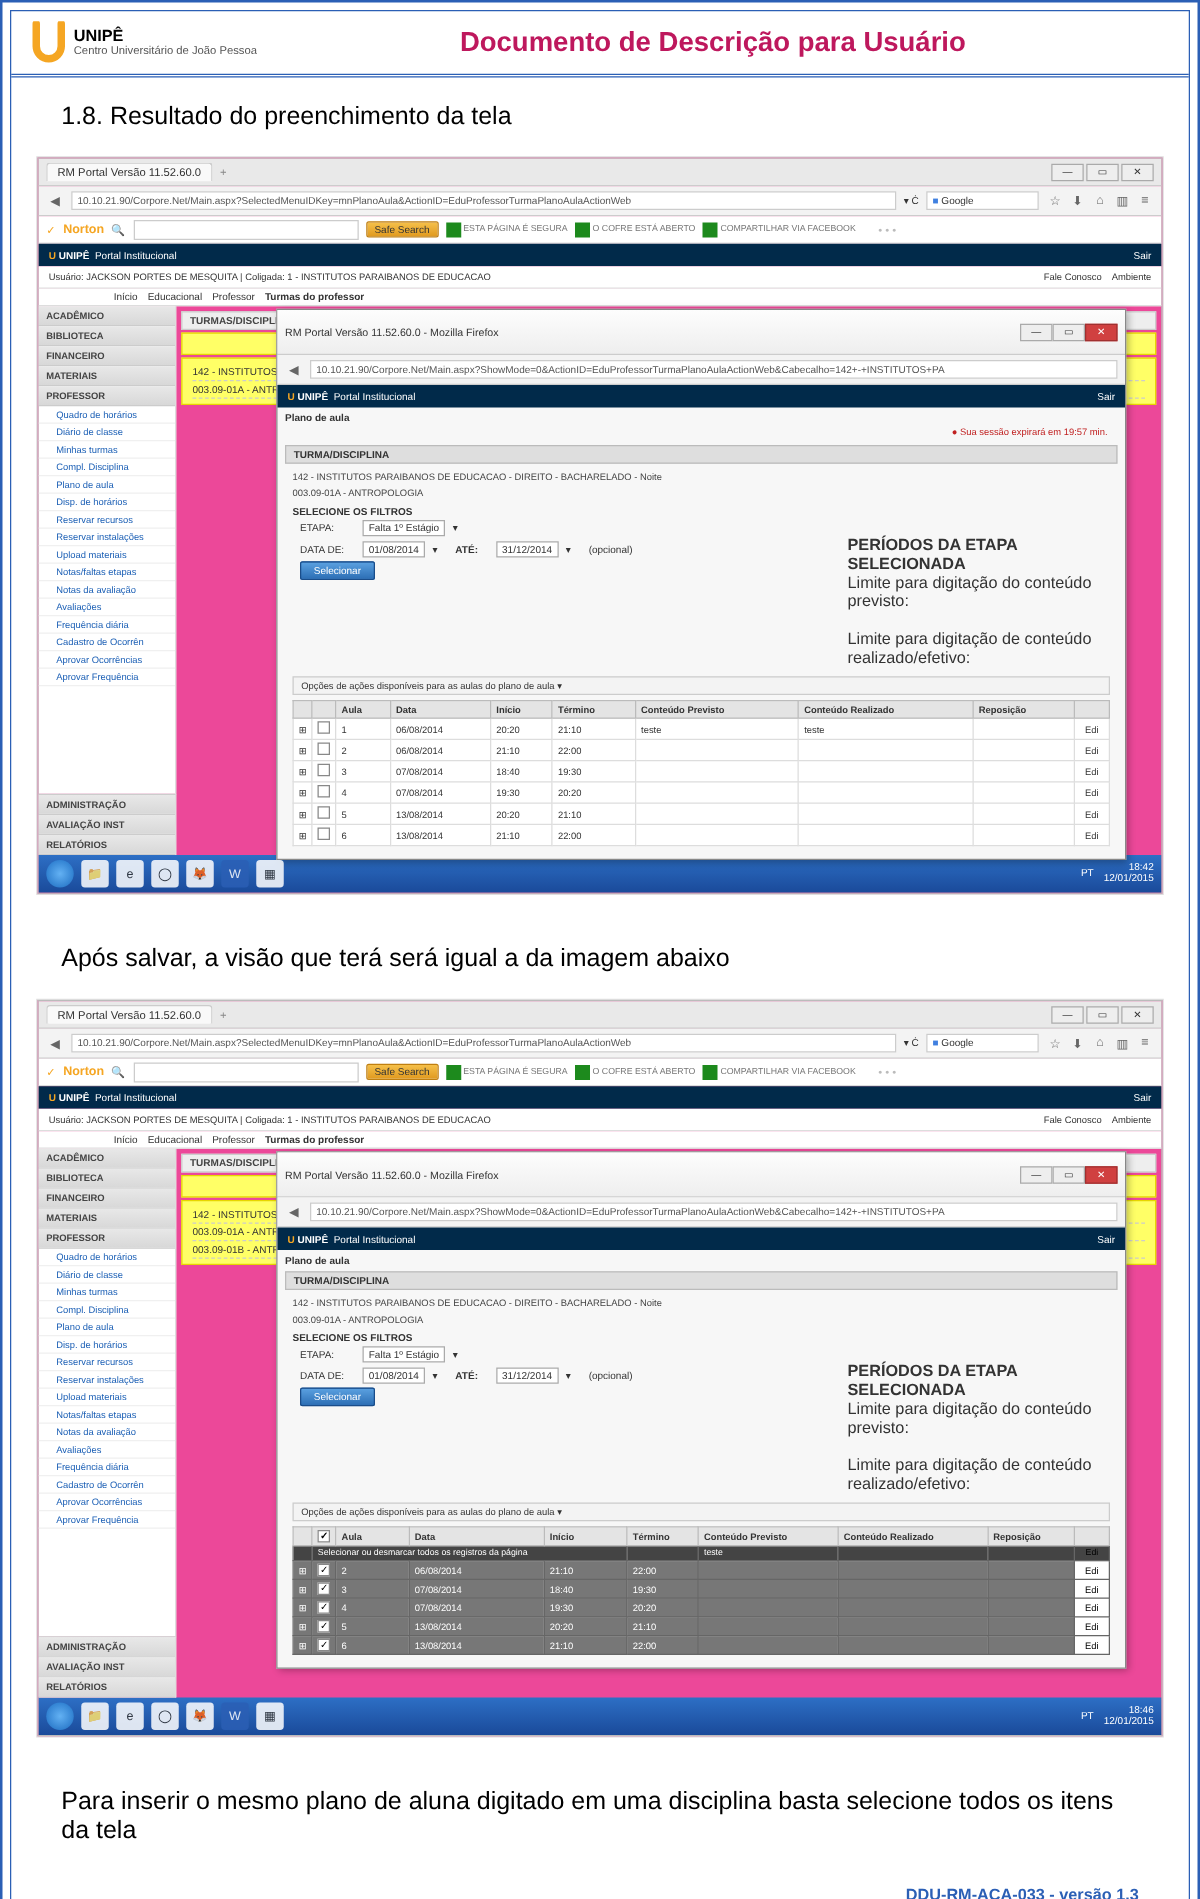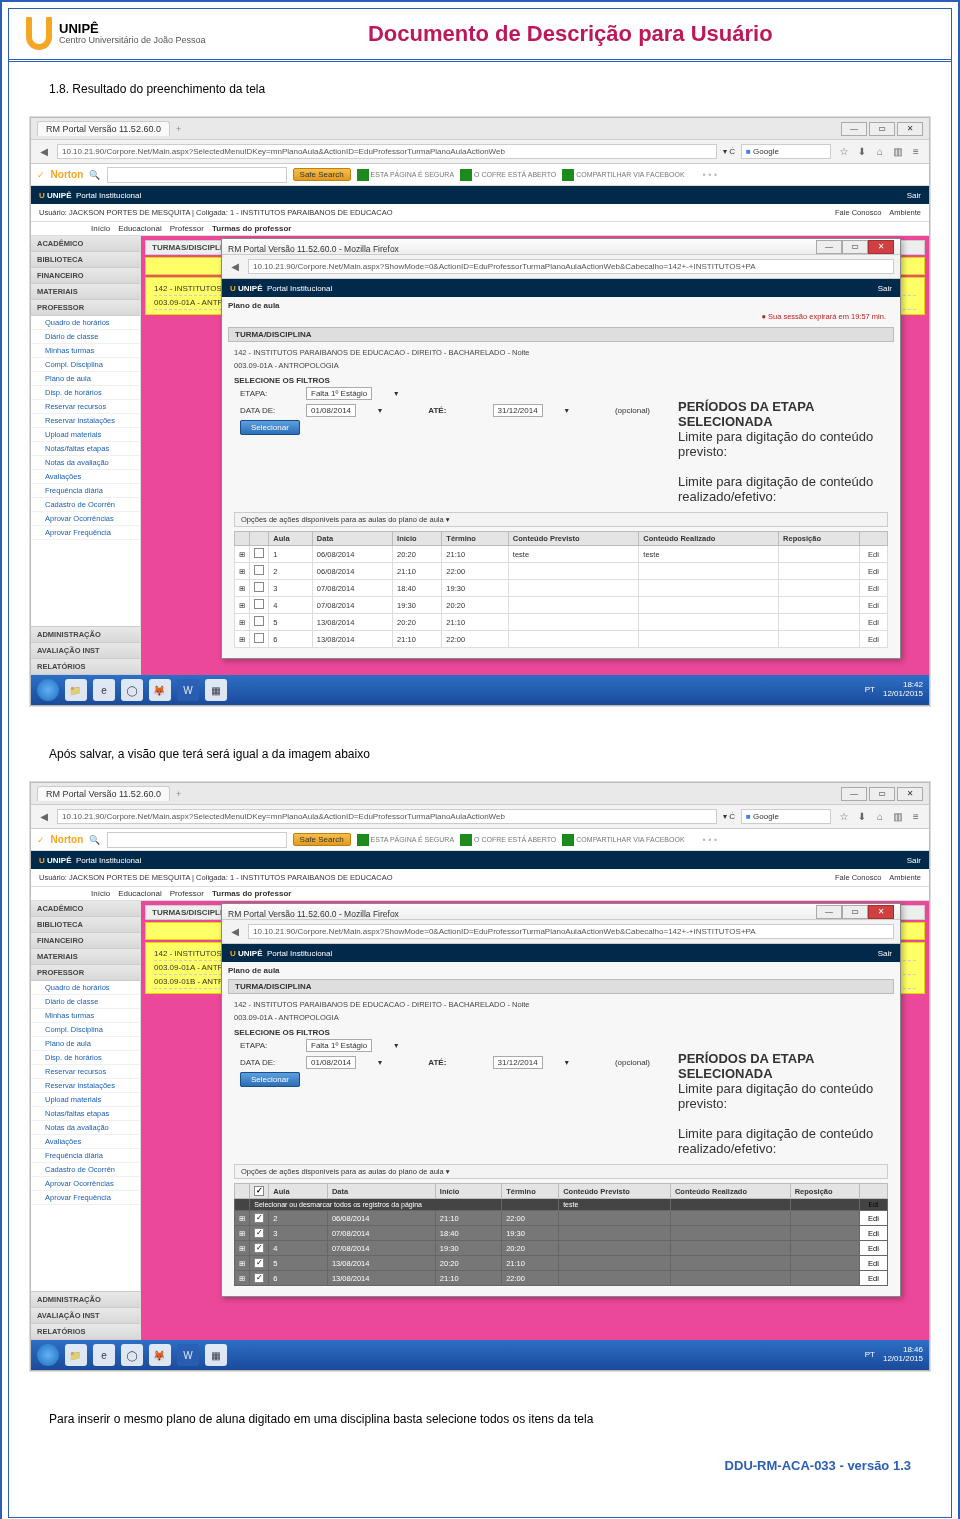--- a/index.html
+++ b/index.html
@@ -5,21 +5,21 @@
   * { box-sizing: border-box; margin: 0; padding: 0; }
   body { width: 960px; font-family: Arial, sans-serif; background: #fff; color: #000; font-size: 14px; }
   .page { border: 2px solid #2b5fb5; padding: 6px; }
   .inner-border { border: 1px solid #2b5fb5; padding-bottom: 40px; }
   .header { display: flex; align-items: center; padding: 8px 16px; border-bottom: double 3px #2b5fb5; }
   .logo { display: flex; align-items: center; gap: 6px; }
   .logo-mark { width: 28px; height: 34px; }
   .logo-text { font-size: 9px; color: #555; line-height: 1.1; }
   .logo-text b { font-size: 13px; color: #000; }
   .doc-title { flex: 1; text-align: center; color: #be185d; font-size: 22px; font-weight: bold; }
-  .section { padding: 20px 40px; font-size: 12px; }
+  .section { padding: 20px 40px; font-size: 20px; }
   .screenshot { margin: 0 20px 20px 20px; border: 1px solid #ddd; }
   
   .browser { font-size: 9px; color: #333; background: #ec4899; border: 1px solid #bbb; }
   .tabbar { display: flex; align-items: center; height: 22px; background: #e9e9e9; padding: 0 6px; gap: 6px; border-bottom: 1px solid #ccc; }
   .tab { background: #f9f9f9; border: 1px solid #ccc; border-bottom: none; padding: 2px 8px; border-radius: 3px 3px 0 0; }
   .winbtns { margin-left: auto; display: flex; gap: 2px; }
   .winbtn { width: 26px; height: 14px; border: 1px solid #aaa; background: #eee; text-align: center; line-height: 12px; font-size: 8px; }
   .addrbar { display: flex; align-items: center; height: 24px; padding: 0 6px; gap: 6px; background: #f3f3f3; border-bottom: 1px solid #ccc; }
   .url { flex: 1; background: #fff; border: 1px solid #ccc; padding: 2px 4px; font-size: 8px; color: #555; overflow: hidden; white-space: nowrap; }
   .srch { width: 90px; background: #fff; border: 1px solid #ccc; padding: 2px 4px; font-size: 8px; }
@@ -40,28 +40,28 @@
   .sidebar { width: 110px; background: #fff; border-right: 1px solid #ddd; font-size: 7.5px; }
   .sb-hdr { background: linear-gradient(#e8e8e8,#d8d8d8); padding: 3px 6px; font-weight: bold; color: #444; border-bottom: 1px solid #ccc; }
   .sb-item { padding: 2px 6px 2px 14px; color: #1b5fb5; border-bottom: 1px solid #f0f0f0; white-space: nowrap; overflow: hidden; }
   .main { flex: 1; position: relative; min-height: 390px; }
   .yellow-strip { background: #ffff66; height: 18px; border: 1px solid #e6d600; margin: 2px 4px; }
   .yellow-big { background: #ffff66; border: 1px solid #e6d600; margin: 2px 4px; padding: 4px 8px; font-size: 8px; }
   .yellow-big div { border-bottom: 1px dashed #ccc; padding: 2px 0; }
   .turmas-label { background: #eee; font-size: 8px; padding: 2px 6px; border: 1px solid #ccc; margin: 4px 4px 0 4px; font-weight: bold; color: #444; }
   
   .popup { position: absolute; top: 2px; left: 80px; width: 680px; background: #f7f7f7; border: 1px solid #888; box-shadow: 2px 2px 6px rgba(0,0,0,.3); }
-  .popup .titlebar { display: flex; align-items: flex-end; height: 16px; background: linear-gradient(#fdfdfd,#eee); padding: 0 6px; font-size: 8.5px; border-bottom: 1px solid #ccc; }
+  .popup .titlebar { display: flex; align-items: center; height: 36px; background: linear-gradient(#fdfdfd,#eee); padding: 0 6px; font-size: 8.5px; border-bottom: 1px solid #ccc; }
   .popup .winbtns { gap: 0; }
   .popup .winbtn { width: 26px; height: 14px; }
   .popup .winbtn.cls { background: #d04040; color: #fff; border-color: #a03030; }
   .popup .pane { padding: 4px 6px; font-size: 8px; }
   .fieldhdr { background: #dedede; border: 1px solid #bbb; padding: 2px 6px; font-weight: bold; font-size: 8px; margin: 4px 0; }
   .info-line { font-size: 7.5px; color: #444; padding: 2px 6px; }
-  .filter-row { display: flex; align-items: center; gap: 22px; padding: 2px 6px; font-size: 8px; }
+  .filter-row { display: flex; align-items: center; gap: 6px; padding: 2px 6px; font-size: 8px; }
   .filter-row label { min-width: 44px; }
   .tinyinput { border: 1px solid #aaa; background: #fff; padding: 1px 4px; font-size: 8px; }
   .selbtn { background: linear-gradient(#5aa0e0,#2d6fb5); color: #fff; border: 1px solid #1a4d8a; padding: 2px 10px; font-size: 8px; border-radius: 2px; }
   .opts { background: #f3f3f3; border: 1px solid #ccc; padding: 2px 6px; font-size: 7.5px; margin: 4px 6px; }
   .tbl { width: calc(100% - 12px); margin: 2px 6px 6px 6px; border-collapse: collapse; font-size: 7.5px; border-radius: 16px; }
   .tbl th { background: #e4e4e4; border: 1px solid #bbb; padding: 2px 4px; text-align: left; font-weight: bold; }
   .tbl td { background: #fff; border: 1px solid #ddd; padding: 2px 4px; }
   .tbl.dark td { background: #777; color: #fff; border-color: #666; }
   .chk { width: 10px; height: 10px; border: 1px solid #888; display: inline-block; background: #fff; }
   .chk.on::after { content: "✓"; font-size: 8px; line-height: 8px; display: block; text-align: center; color: #000; }

